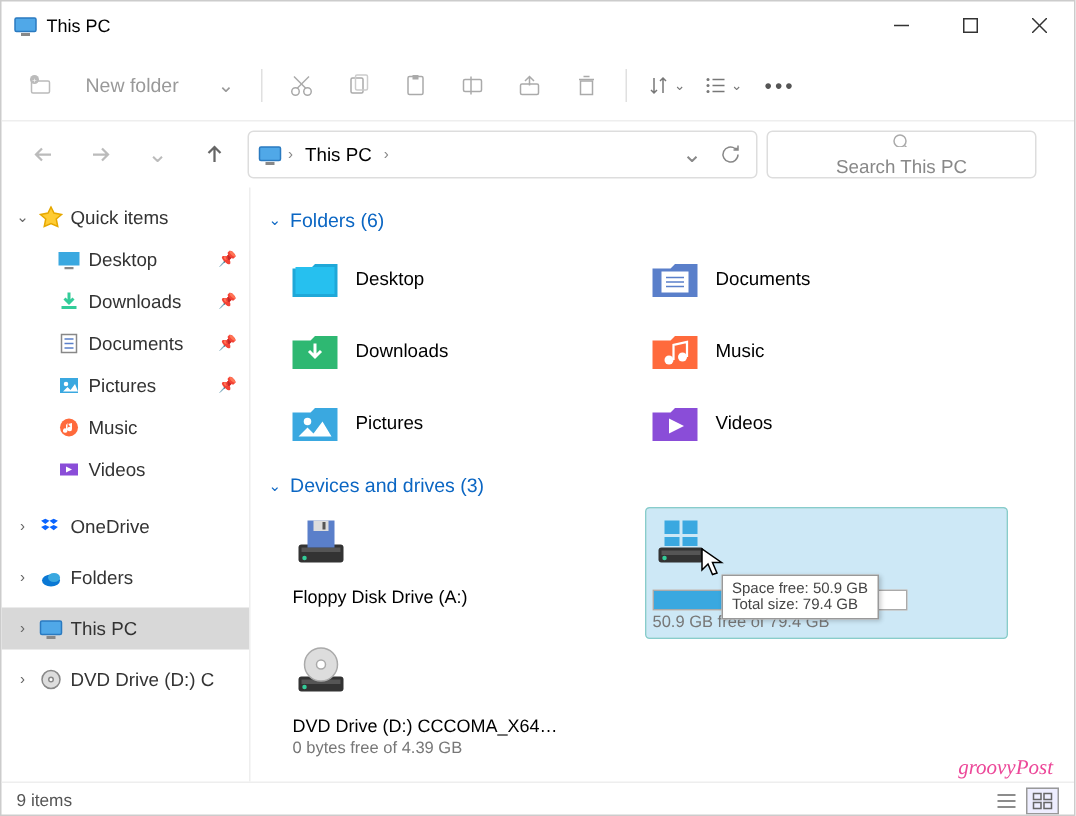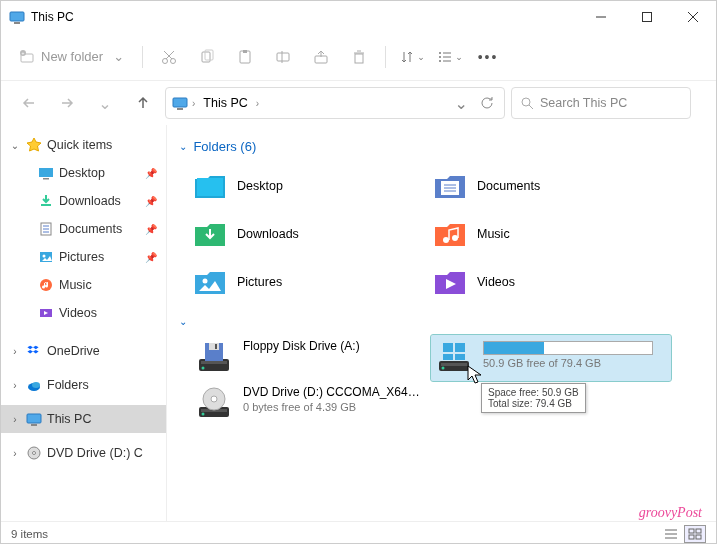--- a/index.html
+++ b/index.html
@@ -7,56 +7,56 @@
 
 
 .titlebar { height: 32px; display: flex; align-items: center; padding-left: 8px; }
 .titlebar .pc-icon { width: 16px; height: 16px; margin-right: 6px; }
 .titlebar .title { font-size: 12px; color: #000; }
 .titlebar .spacer { flex: 1; }
 .win-btn { width: 46px; height: 32px; display: flex; align-items: center; justify-content: center; color: #333; }
 
 
 .toolbar { height: 48px; display: flex; align-items: center; padding: 0 8px; gap: 2px; border-bottom: 1px solid #eee; }
-.new-btn { display: flex; align-items: center; height: 32px; padding: 0 10px; border-radius: 4px; color: #999; gap: 6px; font-size: 13px; }
+.new-btn { display: flex; align-items: center; height: 32px; padding: 0 10px; border-radius: 4px; color: #999; gap: 22px; font-size: 13px; }
 .new-btn .chev { margin-left: 4px; }
 .tsep { width: 1px; height: 22px; background: #e0e0e0; margin: 0 6px; }
 .tbtn { width: 36px; height: 36px; display: flex; align-items: center; justify-content: center; color: #888; border-radius: 4px; }
 
 
 .navbar { height: 44px; display: flex; align-items: center; padding: 4px 12px; gap: 6px; }
 .nav-btn { width: 32px; height: 32px; display: flex; align-items: center; justify-content: center; color: #999; border-radius: 4px; }
 .nav-btn.active { color: #555; }
 .addrbar { flex: 1; height: 32px; border: 1px solid #ddd; border-radius: 4px; display: flex; align-items: center; padding: 0 6px; gap: 4px; max-width: 340px; }
 .addrbar .crumb { font-size: 12.5px; color: #000; padding: 2px 4px; }
 .addrbar .csep { color: #888; font-size: 10px; }
 .addrbar .spacer { flex: 1; }
 .addrbar .addr-act { color: #888; padding: 0 4px; display:flex; align-items:center; }
-.searchbox { width: 180px; height: 32px; border: 1px solid #ddd; border-radius: 4px; display: flex; align-items: center; padding: 0 8px; gap: 6px; color: #888; font-size: 12.5px; }
+.searchbox { width: 180px; height: 32px; border: 1px solid #ddd; border-radius: 4px; display: flex; align-items: center; padding: 0 8px; gap: 6px; color: #888; font-size: 12.5px; flex-direction: column; }
 
 
 .main { display: flex; height: 396px; }
 .sidebar { width: 166px; border-right: 1px solid #eee; overflow: hidden; padding-top: 6px; }
 .sb-item { display: flex; align-items: center; height: 28px; padding-left: 8px; gap: 4px; font-size: 12.5px; color: #333; position: relative; }
 .sb-item.child { padding-left: 20px; }
 .sb-item.selected { background: #d8d8d8; }
 .sb-item .chev { width: 12px; color: #666; font-size: 10px; text-align:center; }
 .sb-item .ico { width: 18px; height: 18px; display: flex; align-items: center; justify-content: center; }
 .sb-item .pin { margin-left: auto; margin-right: 8px; color: #999; font-size: 10px; }
 .sb-item .label { white-space: nowrap; overflow: hidden; text-overflow: ellipsis; }
 
 .content { flex: 1; padding: 10px 12px; overflow: hidden; position: relative; }
 .group-hdr { display: flex; align-items: center; gap: 6px; color: #0b66c3; font-size: 13px; margin: 4px 0 8px 0; }
 .group-hdr .chev { font-size: 10px; }
 .grid { display: flex; flex-wrap: wrap; gap: 0; margin-left: 12px; margin-bottom: 10px; }
 .folder-item { width: 240px; height: 48px; display: flex; align-items: center; gap: 10px; padding: 2px; border-radius: 2px; }
 .folder-item .fico { width: 34px; height: 34px; display: flex; align-items: center; justify-content: center; }
 .folder-item .flabel { font-size: 12.5px; color: #000; }
 
-.drive-item { width: 240px; display: flex; gap: 10px; padding: 4px; border-radius: 2px; align-items: flex-start; }
+.drive-item { width: 240px; display: flex; gap: 10px; padding: 4px; border-radius: 2px; align-items: flex-start; flex-direction: column; }
 .drive-item.selected { background: #cde8f6; outline: 1px solid #8cc; }
 .drive-item .dico { width: 38px; height: 38px; display:flex; align-items:center; justify-content:center; }
 .drive-item .dinfo { flex: 1; font-size: 12px; }
 .drive-item .dname { color: #000; margin-bottom: 2px; white-space: nowrap; overflow: hidden; text-overflow: ellipsis; max-width: 180px;}
 .drive-item .dsub { color: #777; font-size: 11px; }
 .progress { width: 170px; height: 14px; border: 1px solid #aaa; margin: 2px 0; background: #fff; position: relative; }
 .progress .fill { height: 100%; background: #3aa8e0; }
 
 .tooltip { position: absolute; background: #fffffe; border: 1px solid #999; padding: 3px 6px; font-size: 10px; color: #444; box-shadow: 1px 1px 3px rgba(0,0,0,0.2); }
 
@@ -407,20 +407,21 @@
               <path d="M2 10h12l3-3h15v22H2z" fill="#8a4dd8"></path>
               <path d="M13 14l10 5-10 5z" fill="#fff"></path>
             </svg>
           </span>
         <span class="flabel">Videos</span>
       </div>
     </div>
 
     <div class="group-hdr">
       <span class="chev">⌄</span>
+      <span>Devices and drives (3)</span>
     </div>
     <div class="grid">
       <div class="drive-item">
         <span class="dico">
             <svg width="38" height="38">
               <rect x="4" y="20" width="30" height="12" rx="2" fill="#333"></rect>
               <rect x="6" y="22" width="26" height="3" fill="#555"></rect>
               <circle cx="8" cy="29" r="1.5" fill="#3c9"></circle>
               <rect x="10" y="4" width="18" height="18" fill="#5a7fca"></rect>
               <rect x="14" y="4" width="10" height="7" fill="#ddd"></rect>

